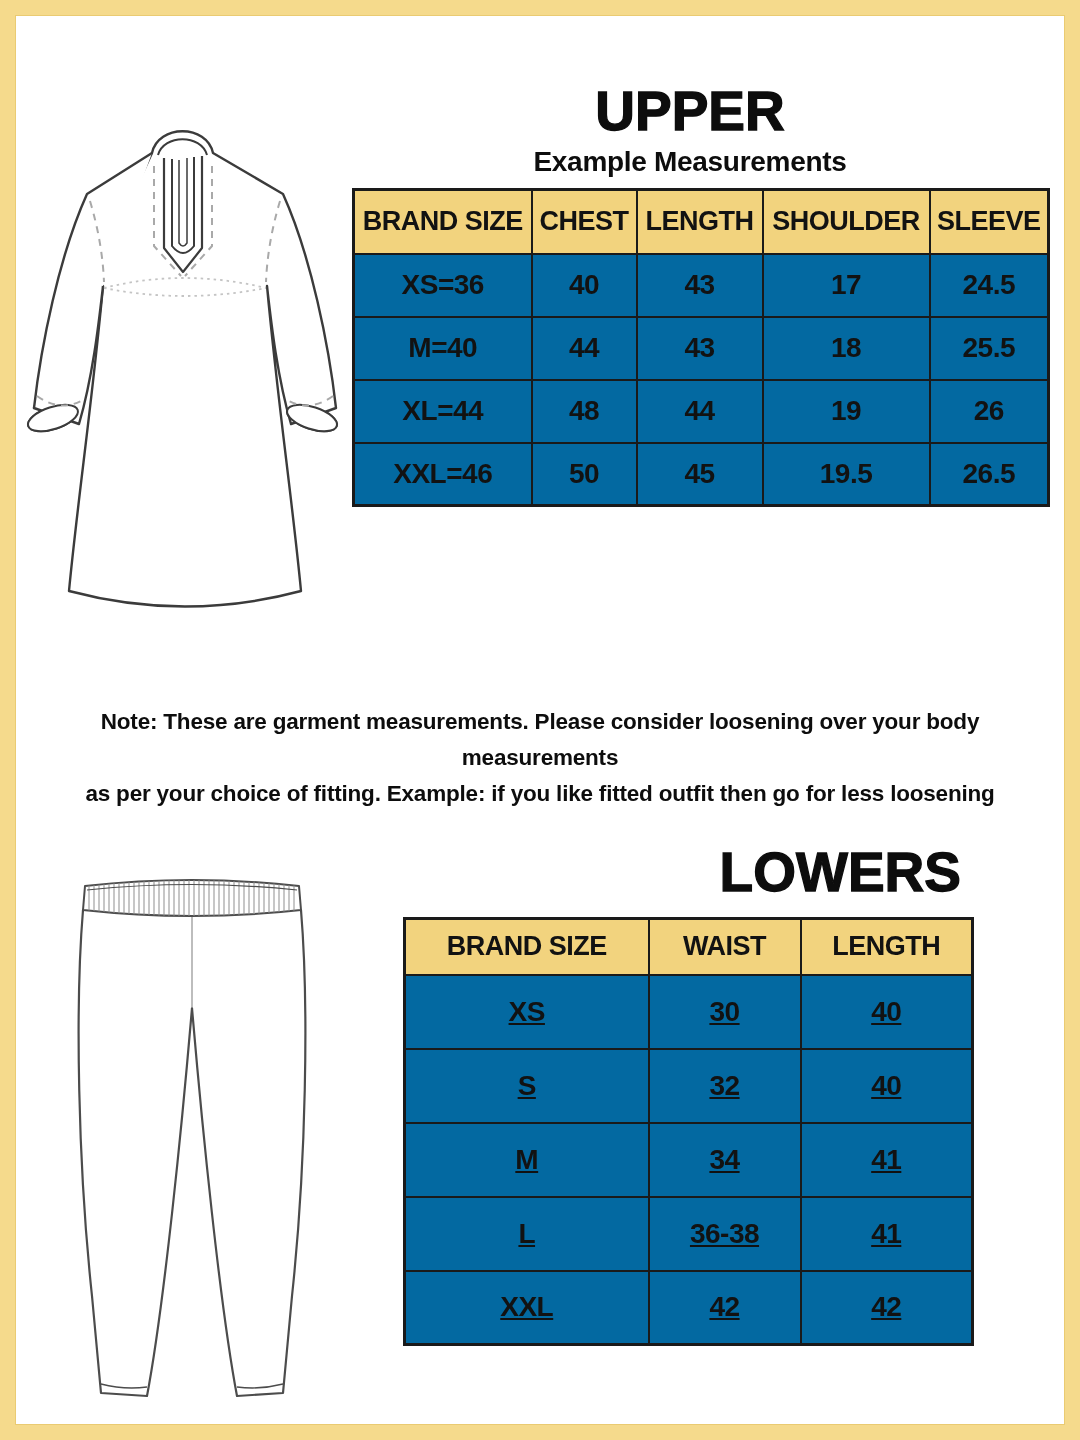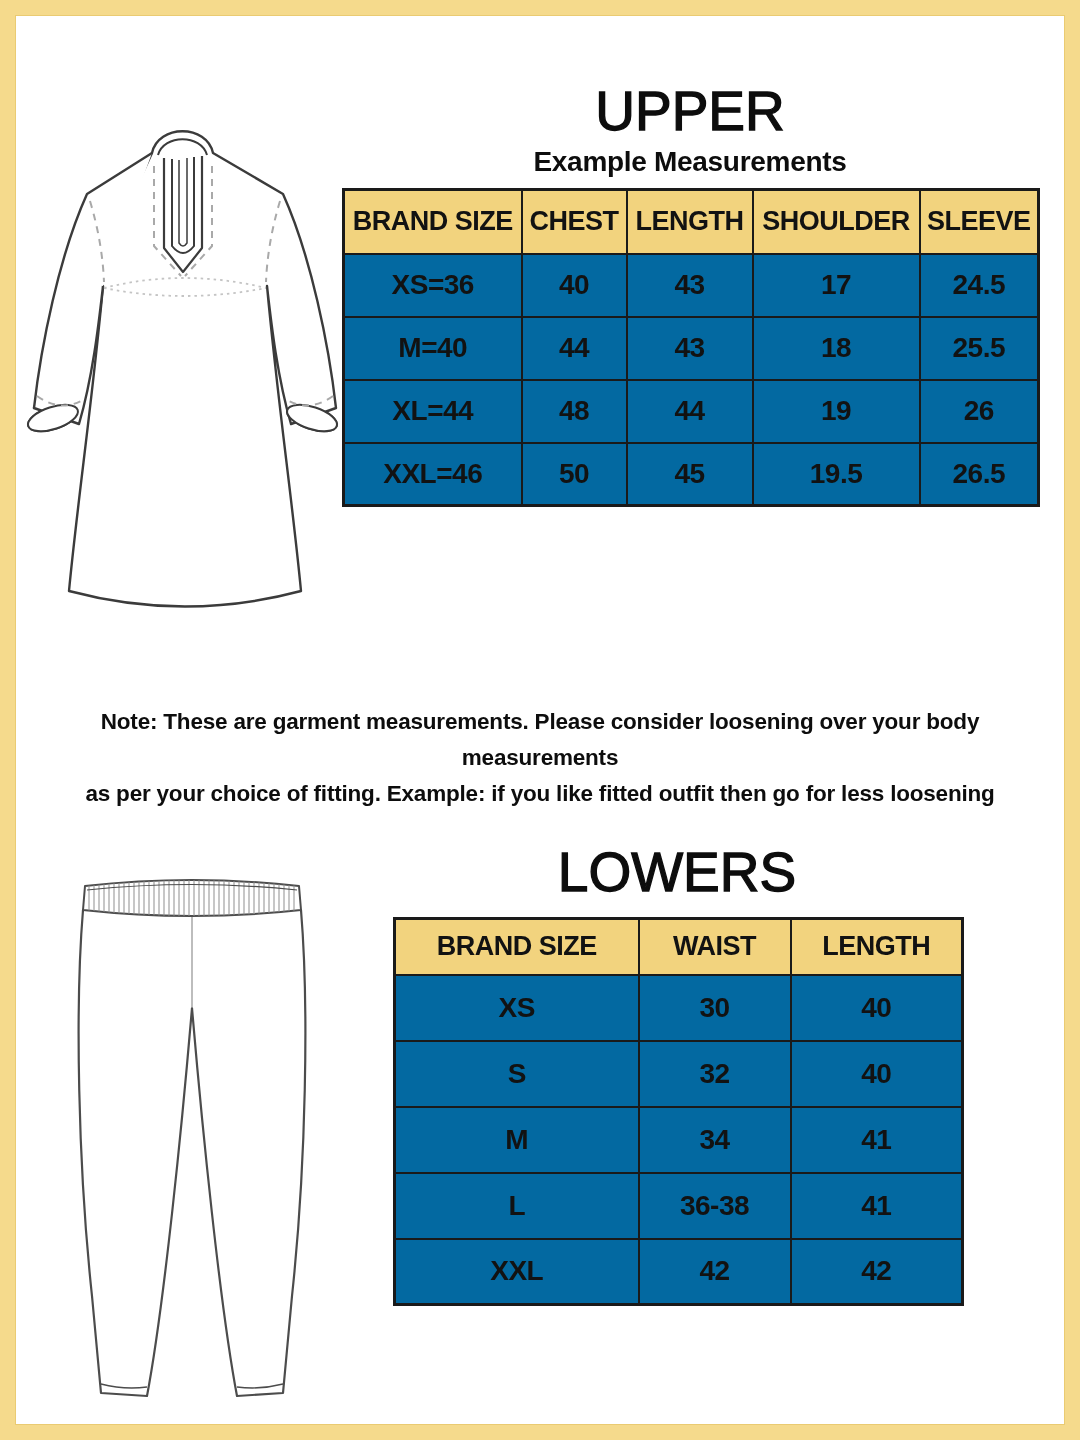--- a/index.html
+++ b/index.html
@@ -6,44 +6,45 @@
   body{
     width:1080px;height:1440px;position:relative;background:#ffffff;
     font-family:"Liberation Sans",sans-serif;color:#111111;overflow:hidden;
   }
   .frame{
     position:absolute;inset:0;border:15px solid #F5DA8C;
     box-shadow:inset 0 0 0 1px #EACB72;pointer-events:none;z-index:5;
   }
   .illus{position:absolute;}
   .big-title{
-    position:absolute;text-align:center;font-weight:normal;font-size:55px;
+    position:absolute;text-align:center;font-weight:bold;font-size:55px;
     letter-spacing:0px;color:#0d0d0d;-webkit-text-stroke:1.3px #0d0d0d;
     line-height:1;margin:0;
   }
   .sub-title{
     position:absolute;text-align:center;font-weight:bold;font-size:28px;
     color:#0d0d0d;line-height:1;margin:0;letter-spacing:-0.3px;
   }
   table{
     position:absolute;border-collapse:collapse;table-layout:fixed;
     border:3px solid #1a1a1a;
+    margin-left:10px;
   }
   th,td{
     border:2px solid #1a1a1a;text-align:center;vertical-align:middle;
     font-weight:bold;color:#121212;padding:0;letter-spacing:-0.5px;
   }
   th{background:#F2D37E;font-size:27px;}
   td{background:#0369a1;font-size:28px;}
   #upper-table{left:342px;top:188px;width:695px;}
   #upper-table thead tr{height:64px;}
   #upper-table tbody tr{height:63px;}
   #lowers-table{left:393px;top:917px;width:568px;}
   #lowers-table thead tr{height:56px;}
-  #lowers-table tbody tr{height:66px;}
+  #lowers-table tbody tr{height:74px;text-decoration:underline;}
   .note{
     position:absolute;left:45px;top:704px;width:990px;text-align:center;
     font-weight:bold;font-size:22.5px;line-height:1.6;margin:0;
     color:#0d0d0d;letter-spacing:-0.2px;
   }
   .note span{display:block;}
 </style>
 </head>
 <body>
 
@@ -175,21 +176,21 @@
     </clipPath>
   </defs>
   <path fill="#ffffff" stroke="#4c4c4c" stroke-width="2" stroke-linejoin="round" d="M 43,20 Q 150,8 257,20 L 259,44 Q 150,56 41,44 Z"></path>
   <g clip-path="url(#bandClip)" stroke="#8f8f8f" stroke-width="1">
     <path d="M47,6 V58 M52,6 V58 M57,6 V58 M62,6 V58 M67,6 V58 M72,6 V58 M77,6 V58 M82,6 V58 M87,6 V58 M92,6 V58 M97,6 V58 M102,6 V58 M107,6 V58 M112,6 V58 M117,6 V58 M122,6 V58 M127,6 V58 M132,6 V58 M137,6 V58 M142,6 V58 M147,6 V58 M152,6 V58 M157,6 V58 M162,6 V58 M167,6 V58 M172,6 V58 M177,6 V58 M182,6 V58 M187,6 V58 M192,6 V58 M197,6 V58 M202,6 V58 M207,6 V58 M212,6 V58 M217,6 V58 M222,6 V58 M227,6 V58 M232,6 V58 M237,6 V58 M242,6 V58 M247,6 V58 M252,6 V58"></path>
   </g>
 
   <path fill="none" stroke="#4c4c4c" stroke-width="1.2" d="M 45,24 Q 150,13 255,24"></path>
 </svg>
 
-<h1 class="big-title" style="left:393px;top:845px;width:568px;">LOWERS</h1>
+<h1 class="big-title" style="left:393px;top:845px;width:568px;text-align:right;">LOWERS</h1>
 
 <table id="lowers-table">
   <colgroup>
     <col style="width:244px">
       <col style="width:152px">
       <col style="width:172px">
   </colgroup>
   <thead>
     <tr>
       <th>BRAND SIZE</th>

